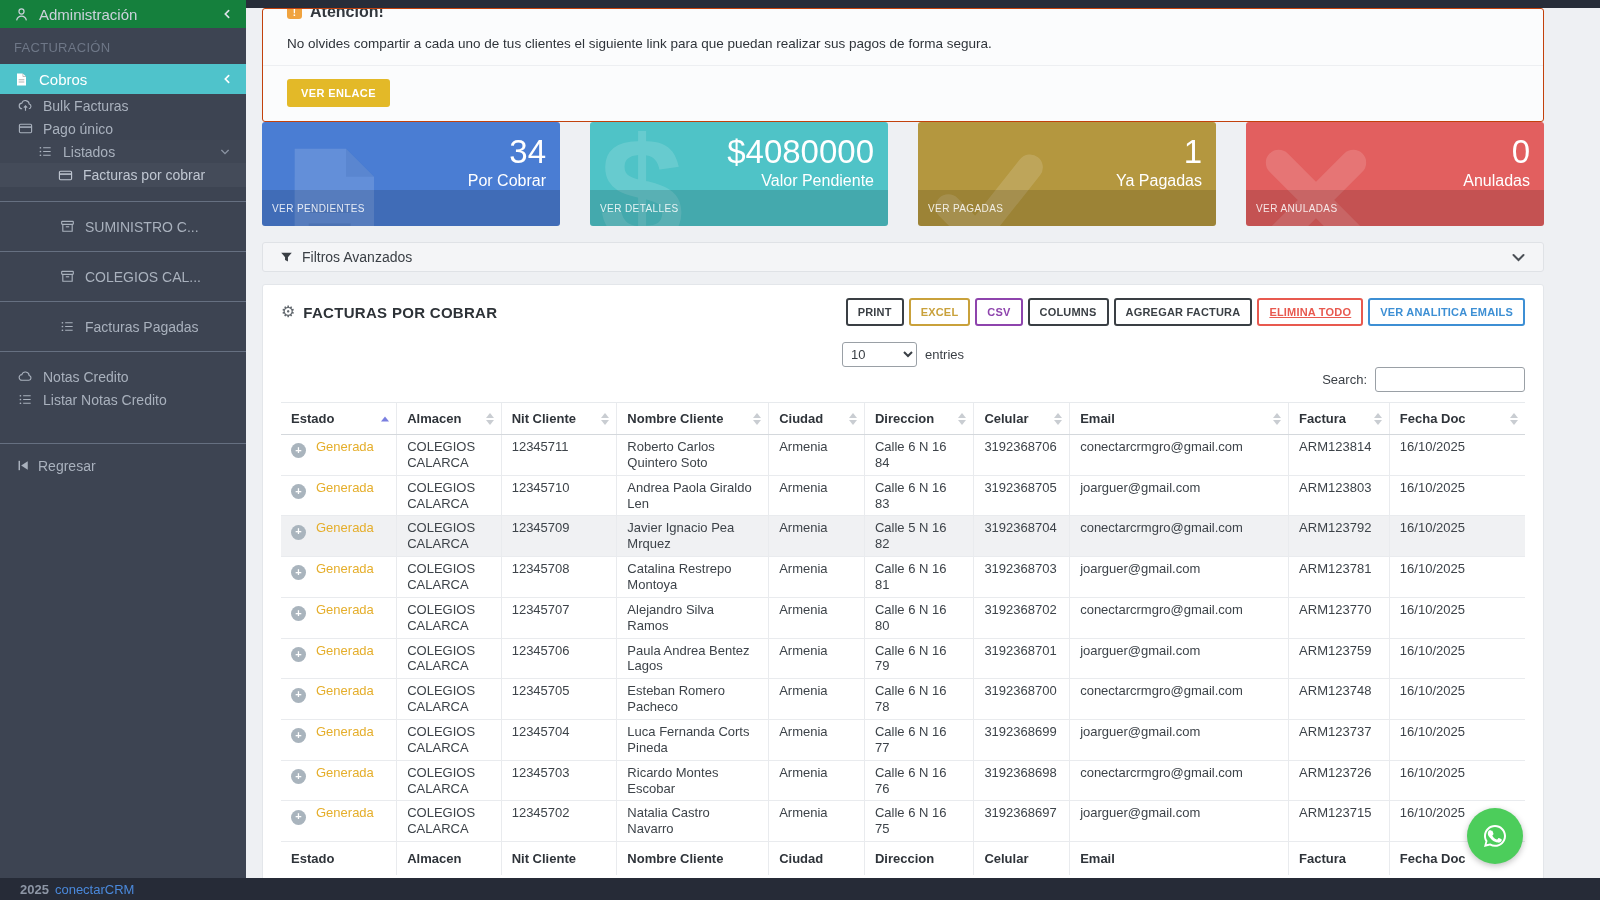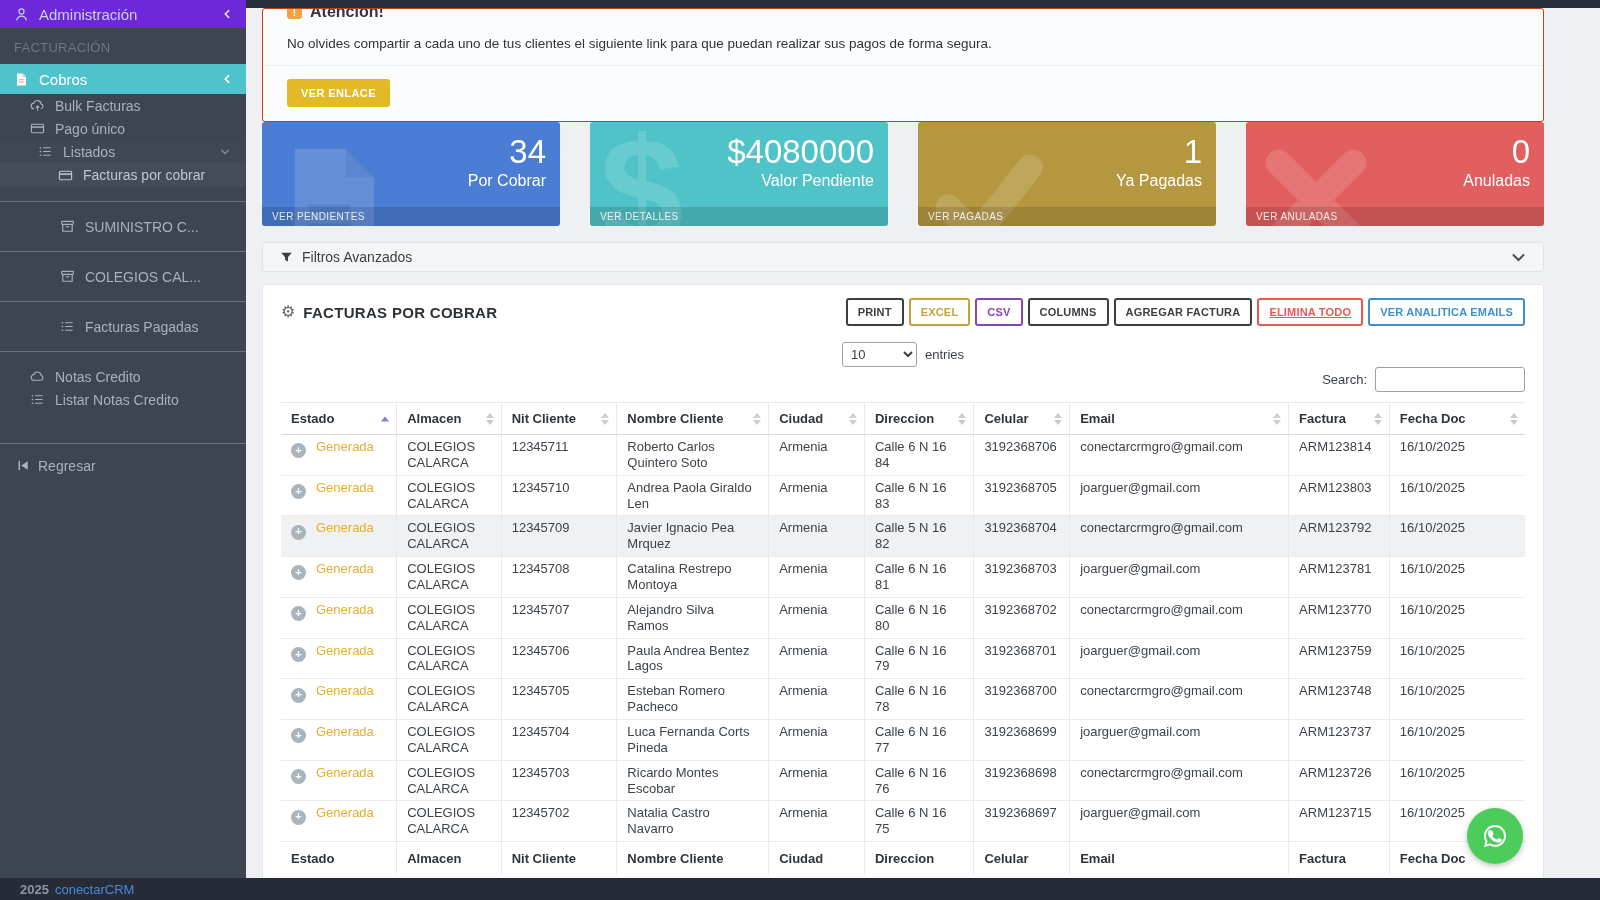--- a/index.html
+++ b/index.html
@@ -7,26 +7,26 @@
   body{width:1600px;height:900px;overflow:hidden;background:#eef0f3;font-family:"Liberation Sans",sans-serif;}
   .app{position:relative;width:1600px;height:900px;}
 
   
   .sidebar{position:absolute;left:0;top:0;width:246px;height:878px;background:#3d4452;color:#a9b1bd;z-index:5;overflow:hidden;}
   .row{display:flex;align-items:center;gap:10px;cursor:pointer;}
   .icon{display:inline-flex;flex:none;}
   .icon svg{width:15px;height:15px;display:block;}
   .chev{display:inline-flex;}
   .chev svg{width:10px;height:10px;display:block;}
-  .s-header{height:28px;background:#6d28d9;padding:0 14px;color:#ccd2dc;font-size:15px;}
+  .s-header{height:28px;background:#15803d;padding:0 14px;color:#ccd2dc;font-size:15px;}
   .s-header .chev{margin-left:auto;color:#dde1e8;}
   .s-section{padding:12px 14px 9px;font-size:13px;color:#6e7787;letter-spacing:.3px;}
   .s-active{height:30px;background:#4fc3cb;color:#fff;padding:0 14px;font-size:15px;}
   .s-active .chev{margin-left:auto;}
-  .s-sub{height:23px;padding:0 14px 0 30px;font-size:14px;}
+  .s-sub{height:23px;padding:0 14px 0 18px;font-size:14px;}
   .s-subrow{height:23px;padding:0 16px 0 38px;font-size:14px;background:#3f4654;}
   .s-subrow .chev{margin-left:auto;color:#8a93a2;}
   .s-sub2{height:24px;padding:0 14px 0 58px;font-size:14px;background:#444b59;color:#c0c7d2;margin-bottom:14px;}
   .s-group{height:49px;padding:0 14px 0 60px;font-size:14px;}
   .s-back{height:23px;padding:0 14px 0 16px;font-size:14px;gap:7px;}
   .s-divider{border-top:1px solid #667081;margin:0;}
   .s-divider + .s-sub{margin-top:13px;}
   .s-sub + .s-divider{margin-top:32px;}
   .s-divider + .s-back{margin-top:10px;}
 
@@ -40,21 +40,21 @@
   .warn-icon::after{content:"!";}
   .notice-title{font-size:16px;font-weight:bold;color:#33383e;}
   .notice-msg{font-size:13.5px;color:#2f343a;margin:12px 0 14px;}
   .notice-divider{border-top:1px solid #edeff2;margin:0 -24px;}
   .btn-enlace{margin-top:13px;background:#e3b928;color:#fff;border:none;border-radius:3px;font-size:11px;font-weight:bold;letter-spacing:.4px;padding:8px 14px;cursor:pointer;font-family:inherit;}
 
   .stats{display:flex;gap:30px;}
   .stat{flex:1;height:104px;border-radius:3px;position:relative;overflow:hidden;color:#fff;cursor:pointer;}
   .stat-num{font-size:33px;text-align:right;padding:13px 14px 0;line-height:1.05;position:relative;}
   .stat-label{font-size:16px;text-align:right;padding:2px 14px 0;position:relative;}
-  .stat-footer{position:absolute;left:0;right:0;bottom:0;height:19px;background:rgba(0,0,0,.13);font-size:10px;color:rgba(255,255,255,.85);display:flex;align-items:center;padding:0 10px;letter-spacing:.4px;cursor:pointer;}
+  .stat-footer{position:absolute;left:0;right:0;bottom:0;height:36px;background:rgba(0,0,0,.13);font-size:10px;color:rgba(255,255,255,.85);display:flex;align-items:center;padding:0 10px;letter-spacing:.4px;cursor:pointer;}
   .wm{position:absolute;left:14px;top:22px;width:112px;height:112px;opacity:.14;}
   .wm svg{width:100%;height:100%;display:block;}
   .wm-dollar{position:absolute;left:10px;top:2px;font-size:150px;font-weight:bold;line-height:.9;opacity:.14;}
 
   .filters{margin-top:16px;background:#f4f5f7;border:1px solid #dfe2e6;border-radius:3px;height:30px;display:flex;align-items:center;gap:9px;padding:0 17px;font-size:14px;color:#3a3f45;cursor:pointer;}
   .funnel{display:inline-flex;color:#3a3f45;}
   .funnel svg{width:13px;height:13px;display:block;}
   .chev-down{margin-left:auto;color:#4a4f55;display:inline-flex;cursor:pointer;}
   .chev-down svg{width:15px;height:15px;display:block;}
 

